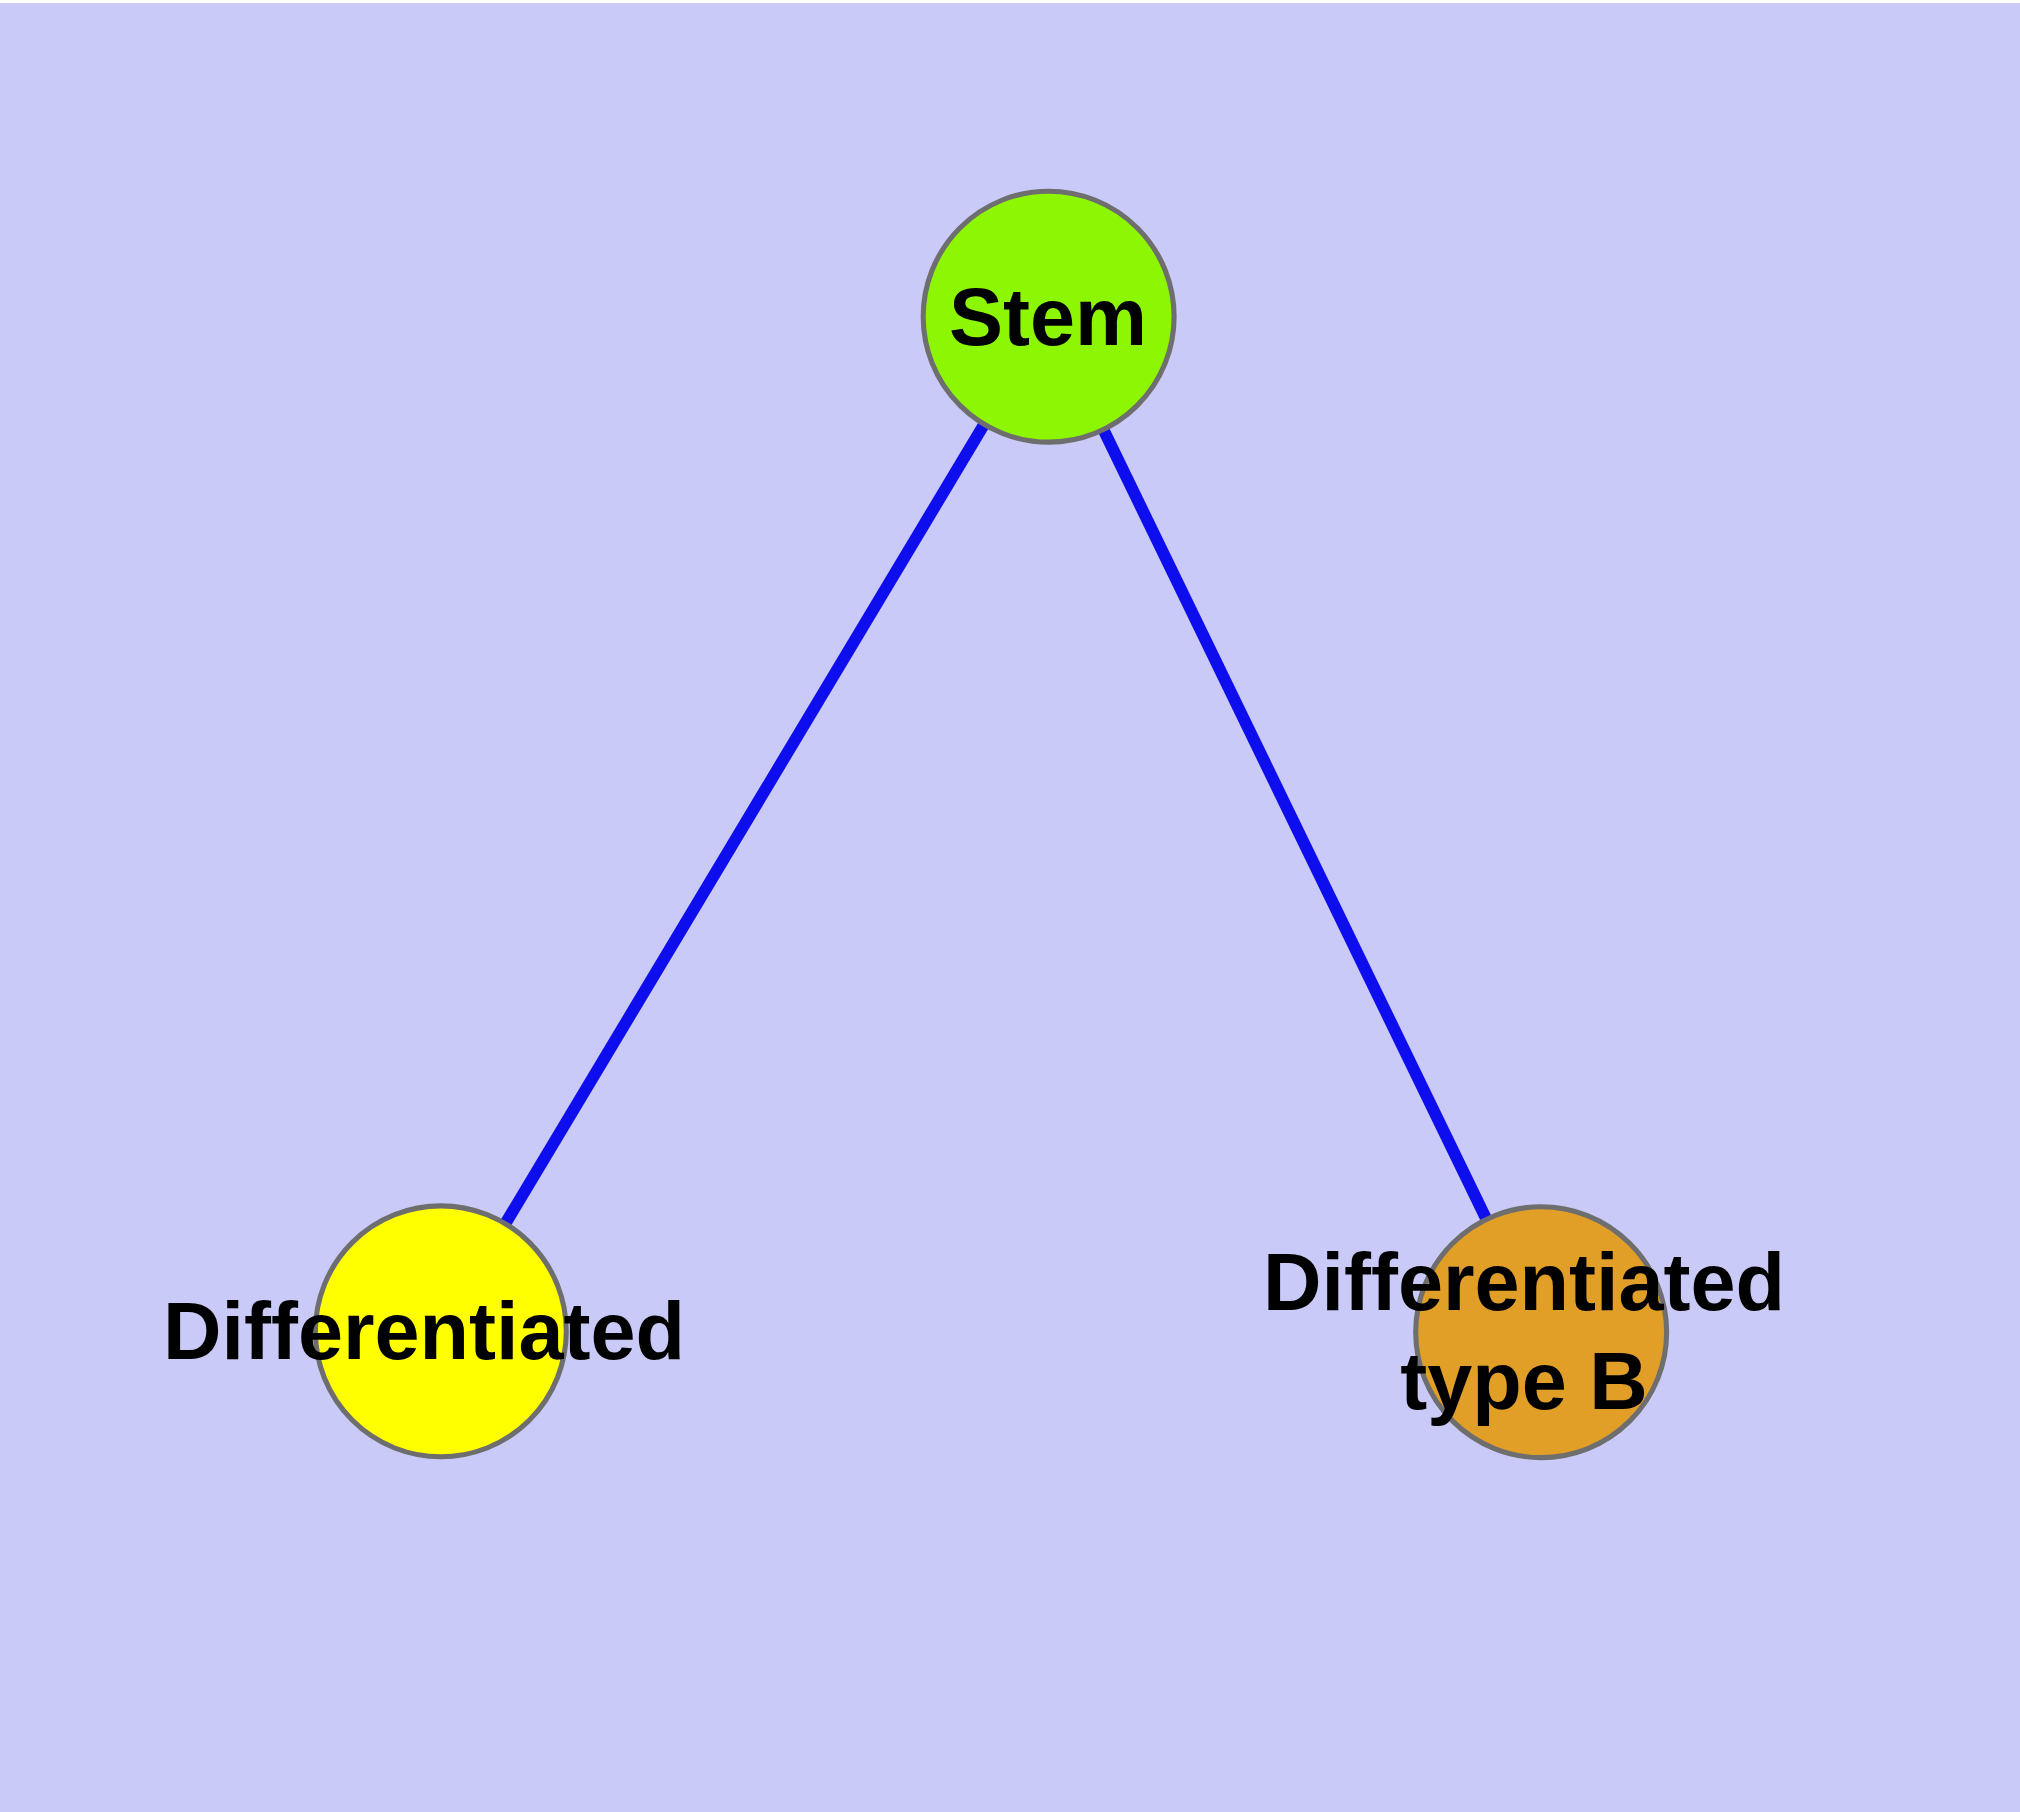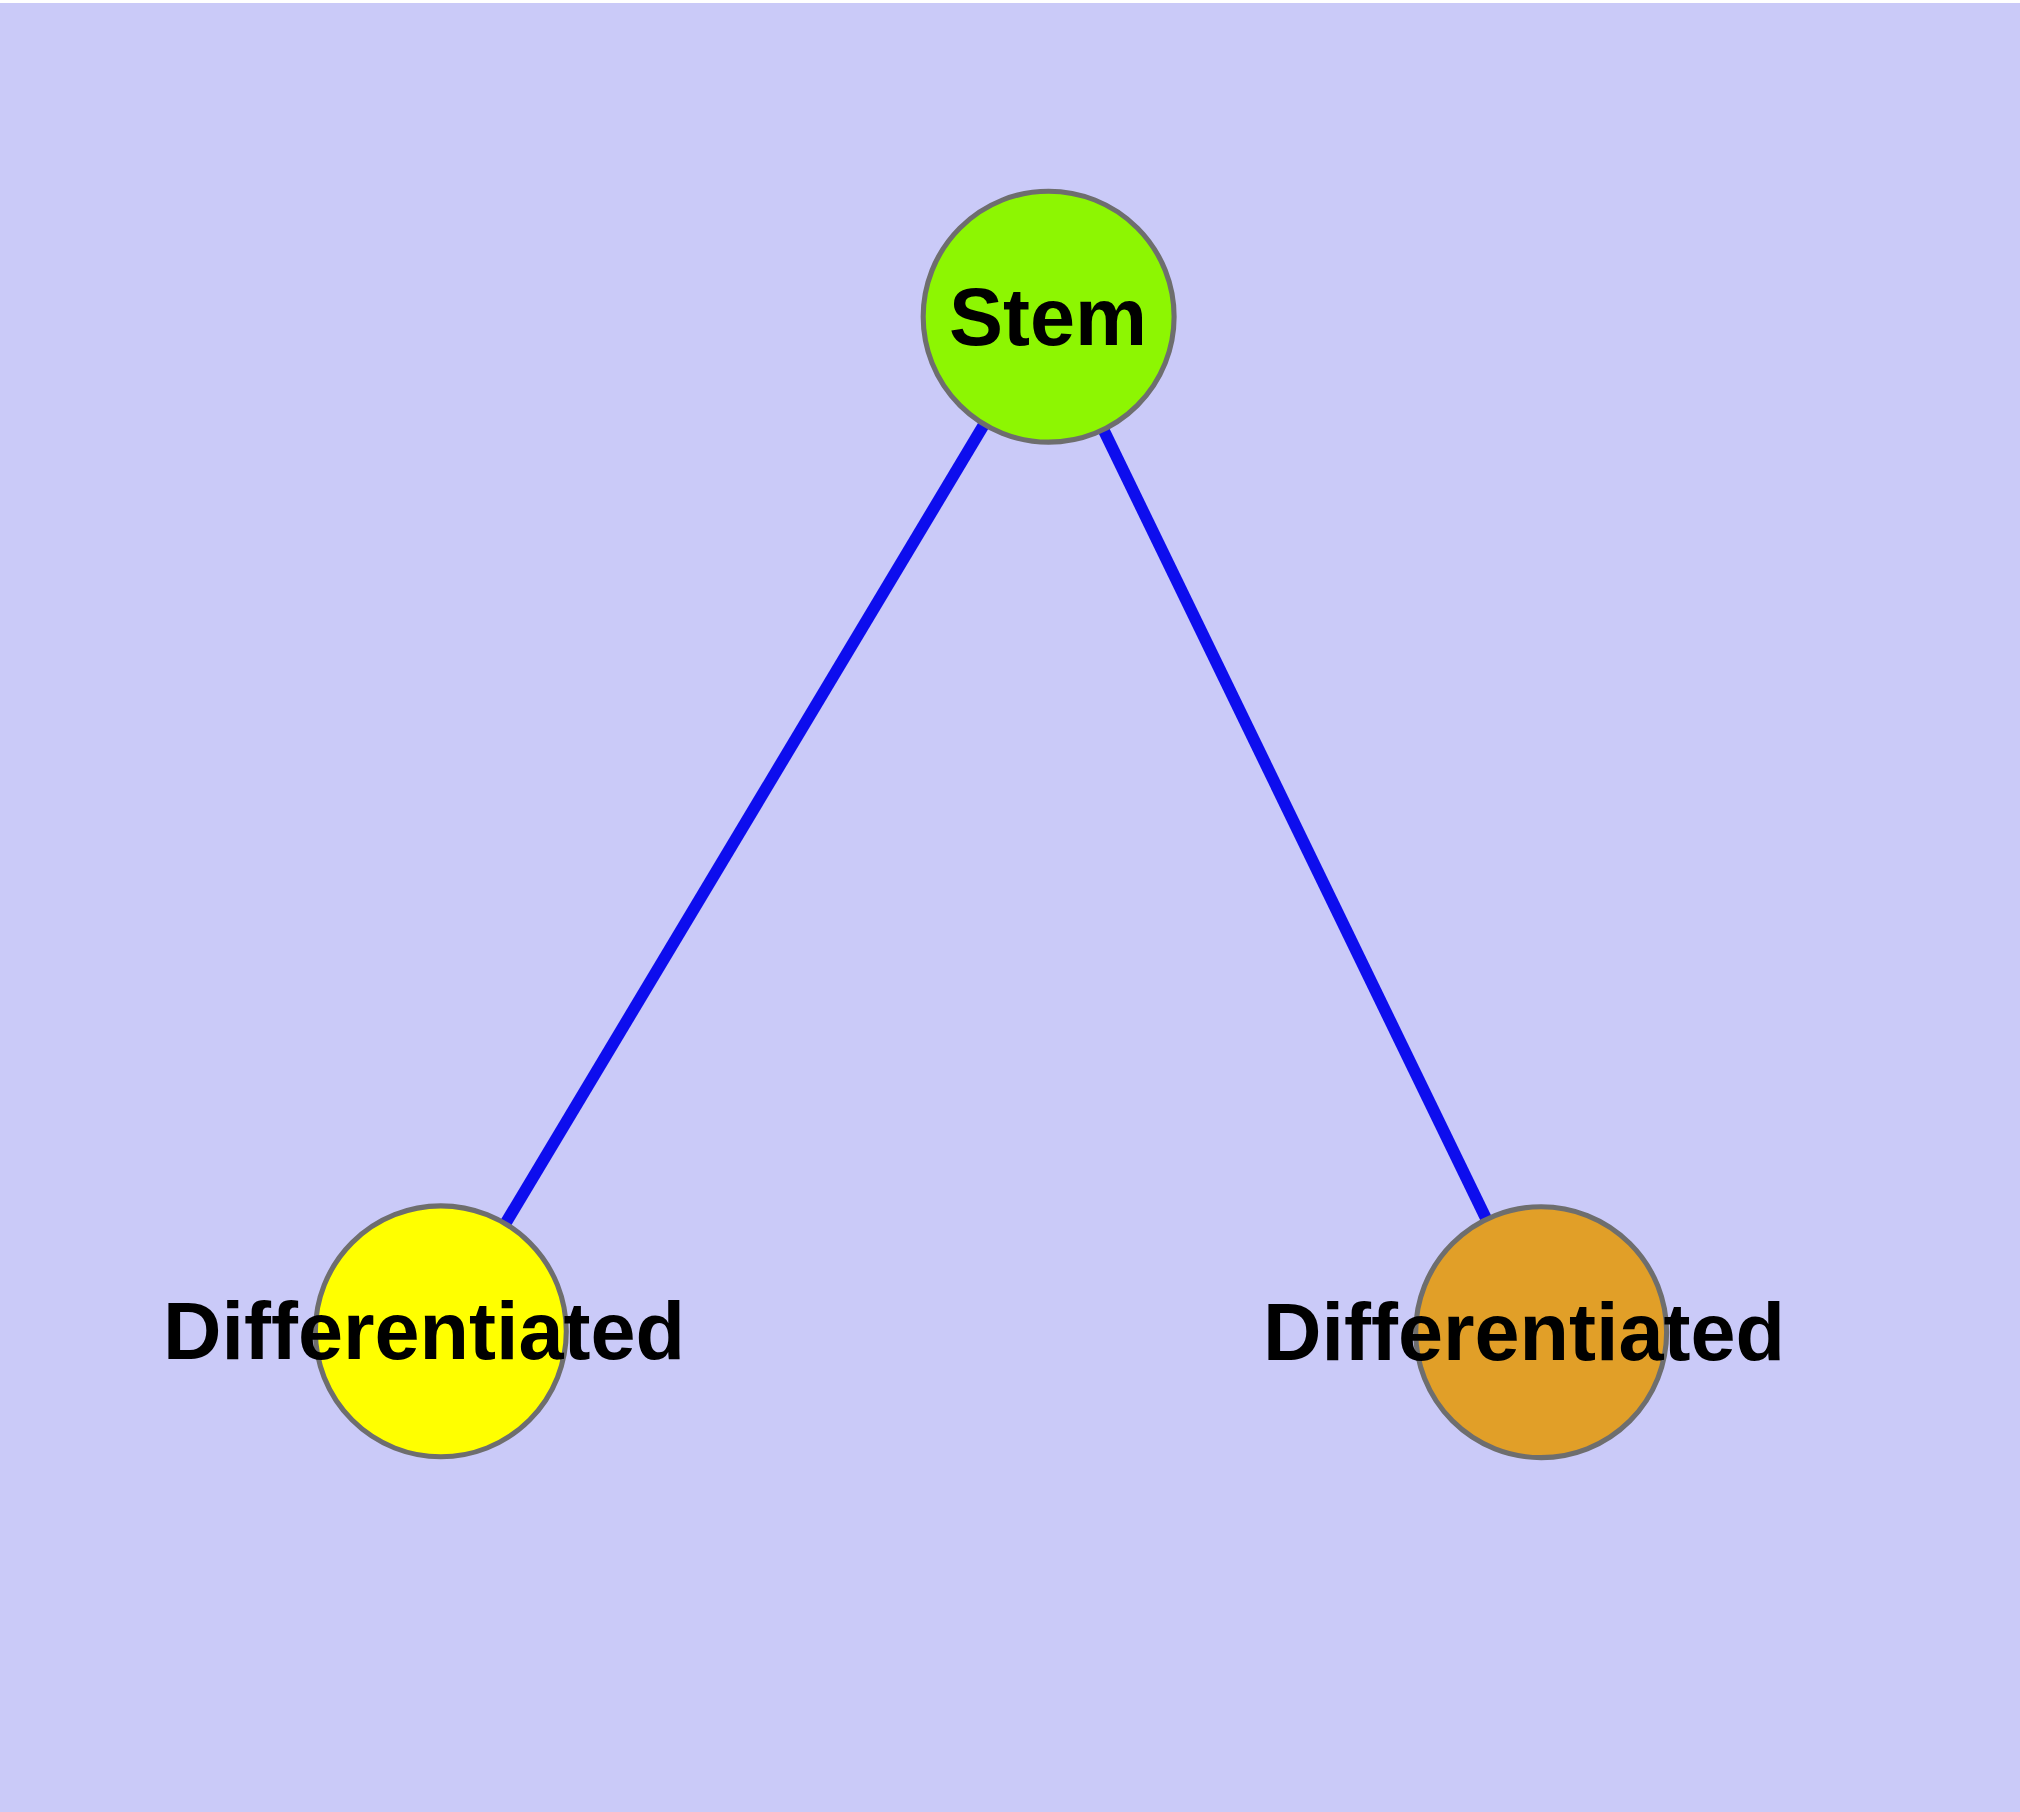--- a/index.html
+++ b/index.html
@@ -64,15 +64,16 @@
   </svg>
 
   <div class="node-label" style="left:1048px; top:317px;">Stem</div>
 
   <div class="node-label" style="left:424px; top:1331px;">
     <span>Differentiated</span>
   </div>
 
   <div class="node-label" style="left:1524px; top:1332px;">
     <span>Differentiated</span>
+    <span>type B</span>
   </div>
 </div>
 
 
 </body></html>

